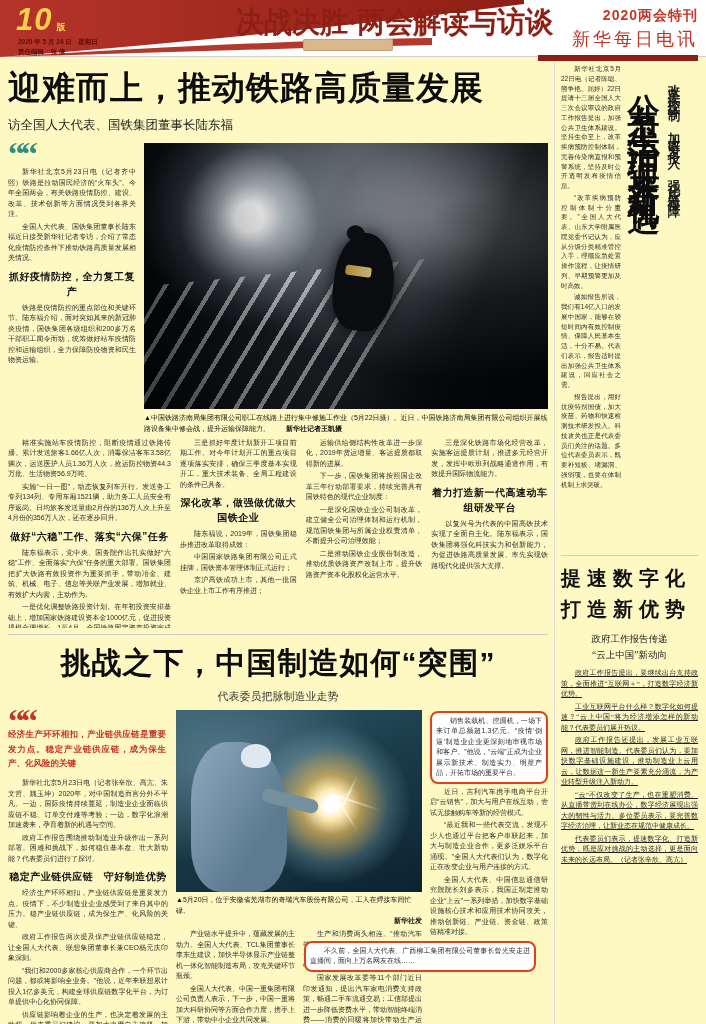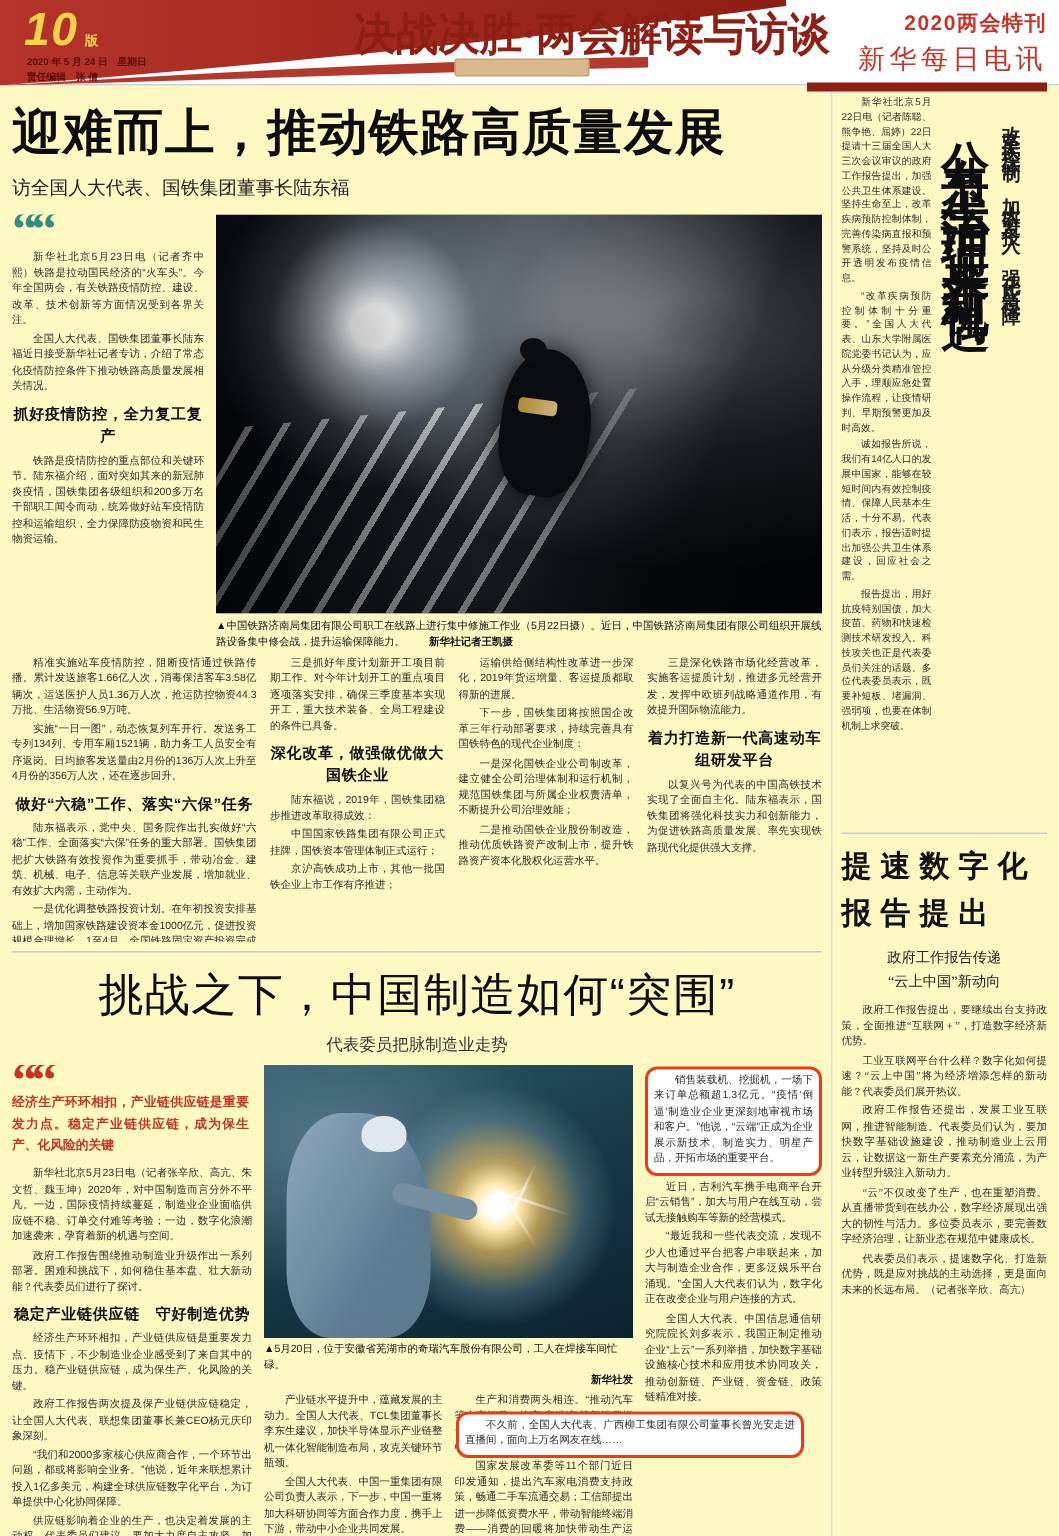--- a/index.html
+++ b/index.html
@@ -79,21 +79,21 @@
   .welder .cap { position:absolute; left:50px; top:2px; width:30px; height:24px; background:#dfe8ee; border-radius:50% 50% 40% 40%; }
   .welder .arm { position:absolute; left:70px; top:52px; width:58px; height:14px; background:#74909f; border-radius:8px; transform:rotate(14deg); }
   .spark { position:absolute; background:linear-gradient(90deg,#fff,rgba(255,240,180,0)); height:2px; border-radius:2px; }
   .s1 { left:62%; top:50%; width:52px; transform:rotate(18deg); }
   .s2 { left:60%; top:56%; width:44px; transform:rotate(58deg); }
   .s3 { left:58%; top:48%; width:40px; transform:rotate(-28deg); }
   .s4 { left:64%; top:44%; width:34px; transform:rotate(-64deg); }
 
   
   .m-head { text-align:center; padding:6px 0 2px; }
-  .m-head h1 { font-size:30px; font-weight:400; letter-spacing:1px; color:#0d0d0d; }
+  .m-head h1 { font-size:30px; font-weight:700; letter-spacing:1px; color:#0d0d0d; }
   .m-head .sub { font-size:11px; color:#333; margin-top:5px; }
   .m-body { display:flex; gap:8px; height:338px; overflow:hidden; margin-top:4px; }
   .m-colA { width:160px; flex:none; overflow:hidden; }
   .m-center { width:246px; flex:none; display:flex; flex-direction:column; overflow:hidden; }
   .m-caption { font-size:7px; line-height:1.55; margin:3px 0 2px; color:#111; }
   .m-cap-credit { display:block; text-align:right; font-weight:700; }
   .m-sub-cols { display:flex; gap:8px; flex:1; overflow:hidden; }
   .m-sub-cols > div { flex:1; overflow:hidden; }
   .m-colC { flex:1; overflow:visible; }
 
@@ -103,21 +103,21 @@
   .ph-col .blk { font-size:6.5px; }
   .ph-title { writing-mode:vertical-rl; text-orientation:upright; font-size:32px; font-weight:900; color:#0d0d0d; letter-spacing:11px; line-height:1; margin-left:7px; padding-top:4px; }
   .ph-sub { writing-mode:vertical-rl; text-orientation:upright; font-size:12.5px; font-weight:700; color:#1a1a1a; letter-spacing:5px; margin-left:5px; padding-top:10px; }
 
   .rail-div { border:none; border-top:1px solid #ccc; margin:4px 0 7px; }
 
   
   .ts-art { font-family:"Liberation Serif","DejaVu Serif",serif; }
   .ts-title { text-align:left; font-size:20px; font-weight:900; letter-spacing:6px; color:#111; line-height:1.55; }
   .ts-sub { text-align:center; font-size:9.5px; line-height:1.7; margin:6px 0 5px; color:#222; }
-  .ts-col { overflow:hidden; height:318px; }
+  .ts-col { overflow:hidden; height:318px;text-decoration:underline; }
   .ts-col .blk { font-family:"Liberation Serif","DejaVu Serif",serif; font-size:7px; }
 </style>
 </head>
 <body>
 
 <div class="page">
 
   <header class="masthead">
     <svg class="swoosh" width="524" height="57" viewBox="0 0 524 57">
       <defs>
@@ -278,21 +278,21 @@
             <div class="blk p">报告提出，用好抗疫特别国债，加大疫苗、药物和快速检测技术研发投入。科技攻关也正是代表委员们关注的话题。多位代表委员表示，既要补短板、堵漏洞、强弱项，也要在体制机制上求突破。</div>
           </div>
         <div class="ph-title">公共卫生治理迎来新机遇</div>
         <div class="ph-sub">改革疾控体制　加大研发投入　强化应急保障</div>
       </section>
 
       <hr class="rail-div">
 
       <section class="ts-art">
         <div class="ts-title">提速数字化</div>
-        <div class="ts-title">报告提出</div>
+        <div class="ts-title">打造新优势</div>
         <div class="ts-sub">
           <div>政府工作报告传递</div>
           <div>“云上中国”新动向</div>
         </div>
         <div class="ts-col">
             <div class="blk p">政府工作报告提出，要继续出台支持政策，全面推进“互联网＋”，打造数字经济新优势。</div>
             <div class="blk p">工业互联网平台什么样？数字化如何提速？“云上中国”将为经济增添怎样的新动能？代表委员们展开热议。</div>
             <div class="blk p">政府工作报告还提出，发展工业互联网，推进智能制造。代表委员们认为，要加快数字基础设施建设，推动制造业上云用云，让数据这一新生产要素充分涌流，为产业转型升级注入新动力。</div>
             <div class="blk p">“云”不仅改变了生产，也在重塑消费。从直播带货到在线办公，数字经济展现出强大的韧性与活力。多位委员表示，要完善数字经济治理，让新业态在规范中健康成长。</div>
             <div class="blk p">代表委员们表示，提速数字化、打造新优势，既是应对挑战的主动选择，更是面向未来的长远布局。（记者张辛欣、高亢）</div>

